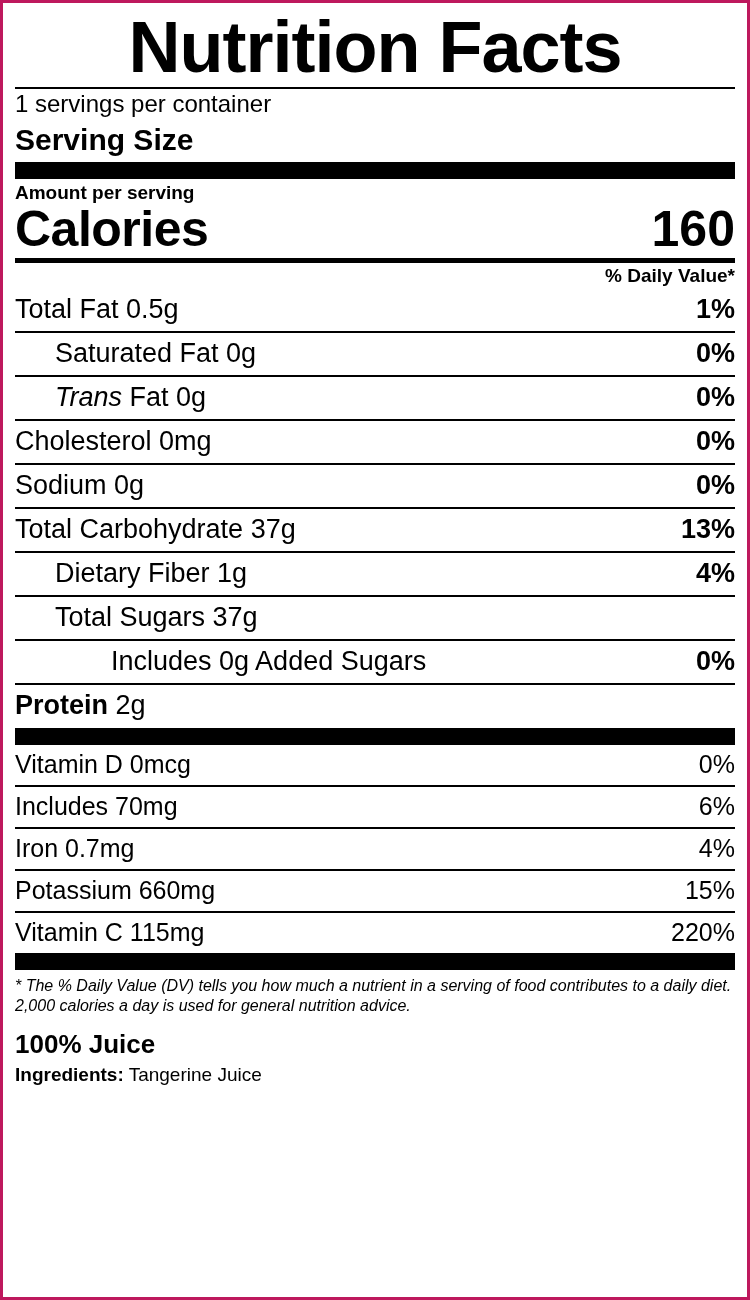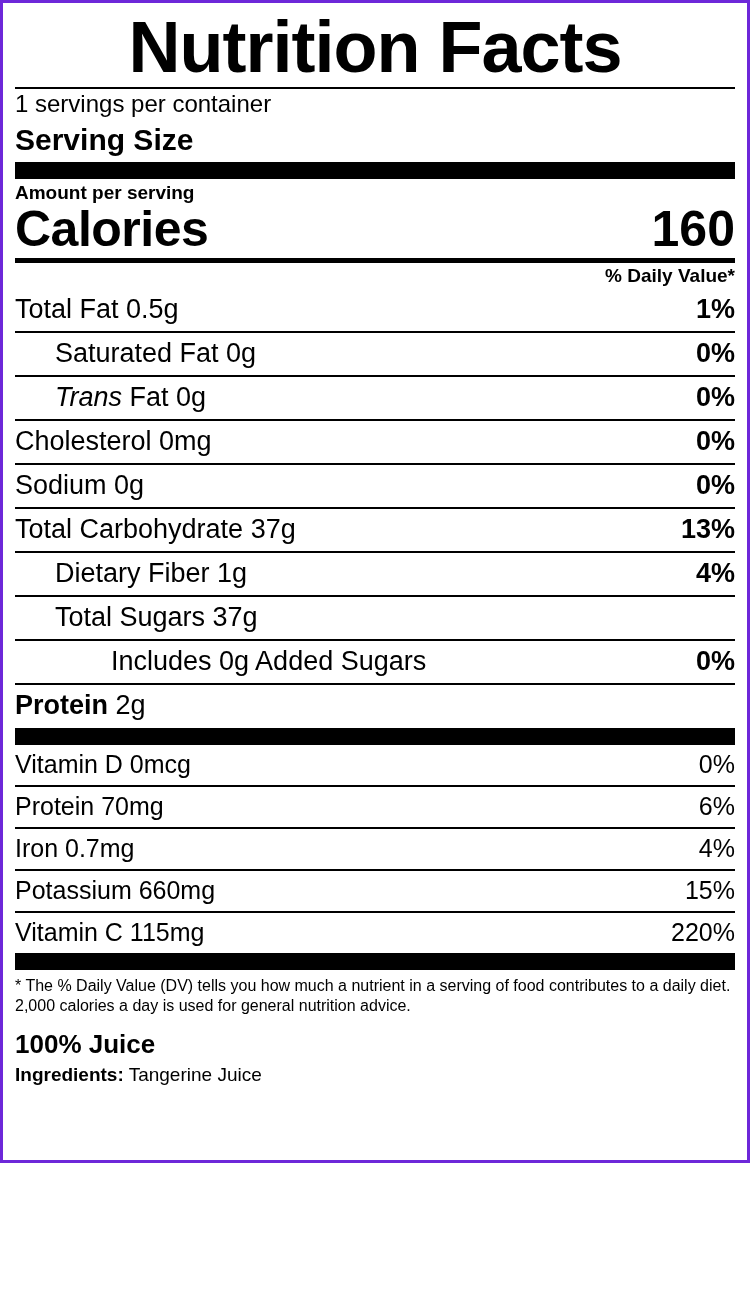--- a/index.html
+++ b/index.html
@@ -11,23 +11,23 @@
     width: 750px;
     height: 1300px;
     font-family: "Liberation Sans", sans-serif;
     color: #000000;
     overflow: hidden;
   }
 
   .label {
     box-sizing: border-box;
     width: 750px;
-    height: 1163px;
+    height: 1300px;
     padding: 8px 12px 10px 12px;
-    border: 3px solid #6d28d9;
+    border: 3px solid #be185d;
     background: #fff;
   }
 
   .inner {
     box-sizing: border-box;
     width: 100%;
   }
 
   
   .title {
@@ -128,20 +128,21 @@
     padding: 5px 0 6px 0;
     border-top: 2px solid #000;
   }
   .vit-row:first-child { border-top: none; }
   .vit-row .pct { font-weight: normal; }
 
   .footnote {
     font-size: 16px;
     line-height: 1.28;
     padding: 6px 0 0 0;
+    font-style: italic;
   }
 
   .juice {
     font-size: 26px;
     font-weight: bold;
     padding: 12px 0 2px 0;
   }
   .ingredients {
     font-size: 19px;
     padding: 2px 0 0 0;
@@ -231,21 +232,21 @@
     </div>
 
     <div class="rule-black-band"></div>
 
     <div>
       <div class="vit-row">
         <span class="name">Vitamin D 0mcg</span>
         <span class="pct">0%</span>
       </div>
       <div class="vit-row">
-        <span class="name">Protein 70mg</span>
+        <span class="name">Includes 70mg</span>
         <span class="pct">6%</span>
       </div>
       <div class="vit-row">
         <span class="name">Iron 0.7mg</span>
         <span class="pct">4%</span>
       </div>
       <div class="vit-row">
         <span class="name">Potassium 660mg</span>
         <span class="pct">15%</span>
       </div>

